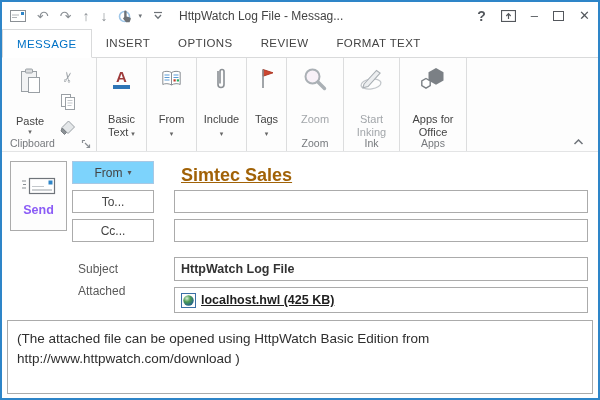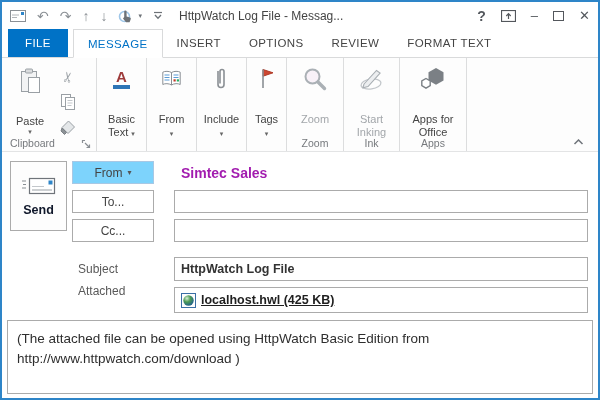--- a/index.html
+++ b/index.html
@@ -53,28 +53,28 @@
   .bt-icon .bt-bar { width: 17px; height: 3.5px; background: #2e75b6; margin-top: 1px; }
 
   .g-basictext { width: 50px; } .g-names { width: 50px; } .g-include { width: 50px; } .g-tags { width: 40px; }
   .g-zoomgrp { width: 57px; } .g-ink { width: 56px; } .g-apps { width: 67px; }
   .lblwrap { max-width: 46px; }
   .ribbon-collapse { position: absolute; right: 14px; bottom: 6px; cursor: default; }
 
   
   .envelope { position: relative; height: 168px; background: #fff; }
   .send-btn { position: absolute; left: 8px; top: 9px; width: 57px; height: 70px; border: 1px solid #ababab; background: #fdfdfd; display: flex; flex-direction: column; align-items: center; justify-content: center; gap: 6px; }
-  .send-btn .lbl { font-size: 12.5px; color: #0f172a; font-weight: 600; }
+  .send-btn .lbl { font-size: 12.5px; color: #8b5cf6; font-weight: 600; }
   .hbtn { position: absolute; left: 70px; width: 82px; height: 23px; border: 1px solid #ababab; background: #fff; display: flex; align-items: center; justify-content: center; font-size: 12px; color: #444; }
   .from-btn { background: #7dd3fc; border-color: #a8c8e4; top: 9px; }
   .from-btn .caret { font-size: 8px; color: #555; margin-left: 5px; }
   .to-btn { top: 38px; } .cc-btn { top: 67px; }
   .hfield { position: absolute; left: 172px; width: 414px; height: 23px; border: 1px solid #ababab; background: #fff; font-size: 12.5px; }
   .to-field { top: 38px; } .cc-field { top: 67px; }
-  .from-value { position: absolute; left: 179px; top: 13px; font-size: 14px; font-weight: 600; color: #a21caf; }
+  .from-value { position: absolute; left: 179px; top: 13px; font-size: 18px; font-weight: 600; color: #a16207; text-decoration: underline; }
   .env-label { position: absolute; left: 76px; font-size: 12px; color: #595959; }
   .subject-label { top: 110px; } .attached-label { top: 132px; }
   .subject-field { top: 105px; height: 24px; display: flex; align-items: center; padding-left: 6px; font-weight: 700; color: #333; }
   .attached-field { top: 135px; height: 26px; display: flex; align-items: center; padding-left: 6px; }
   .attach-link { display: flex; align-items: center; gap: 5px; }
   .attach-name { font-size: 12.5px; font-weight: 700; color: #1f1f1f; text-decoration: underline; }
 
   
   .msgbody { margin: 0 5px; height: 74px; border: 1px solid #ababab; background: #fff; padding: 8px 9px; }
   .msgbody .txt { font-size: 13.5px; line-height: 1.5; color: #2e2e2e; max-width: 505px; }
@@ -122,21 +122,20 @@
           <path d="M7.5 9 V4 M5.3 6 l2.2-2.3 L9.7 6" fill="none" stroke="#53575c" stroke-width="1.2"></path>
         </svg>
       </span>
       <span class="ctl">–</span>
       <span class="max-box"></span>
       <span class="ctl">✕</span>
     </div>
   </div>
 
   <div class="tabrow">
-    <div class="tab tab-file">FILE</div>
     <div class="tab tab-active">MESSAGE</div>
     <div class="tab">INSERT</div>
     <div class="tab">OPTIONS</div>
     <div class="tab">REVIEW</div>
     <div class="tab">FORMAT TEXT</div>
   </div>
 
   <div class="ribbon">
 
     <div class="rgroup g-clipboard">

